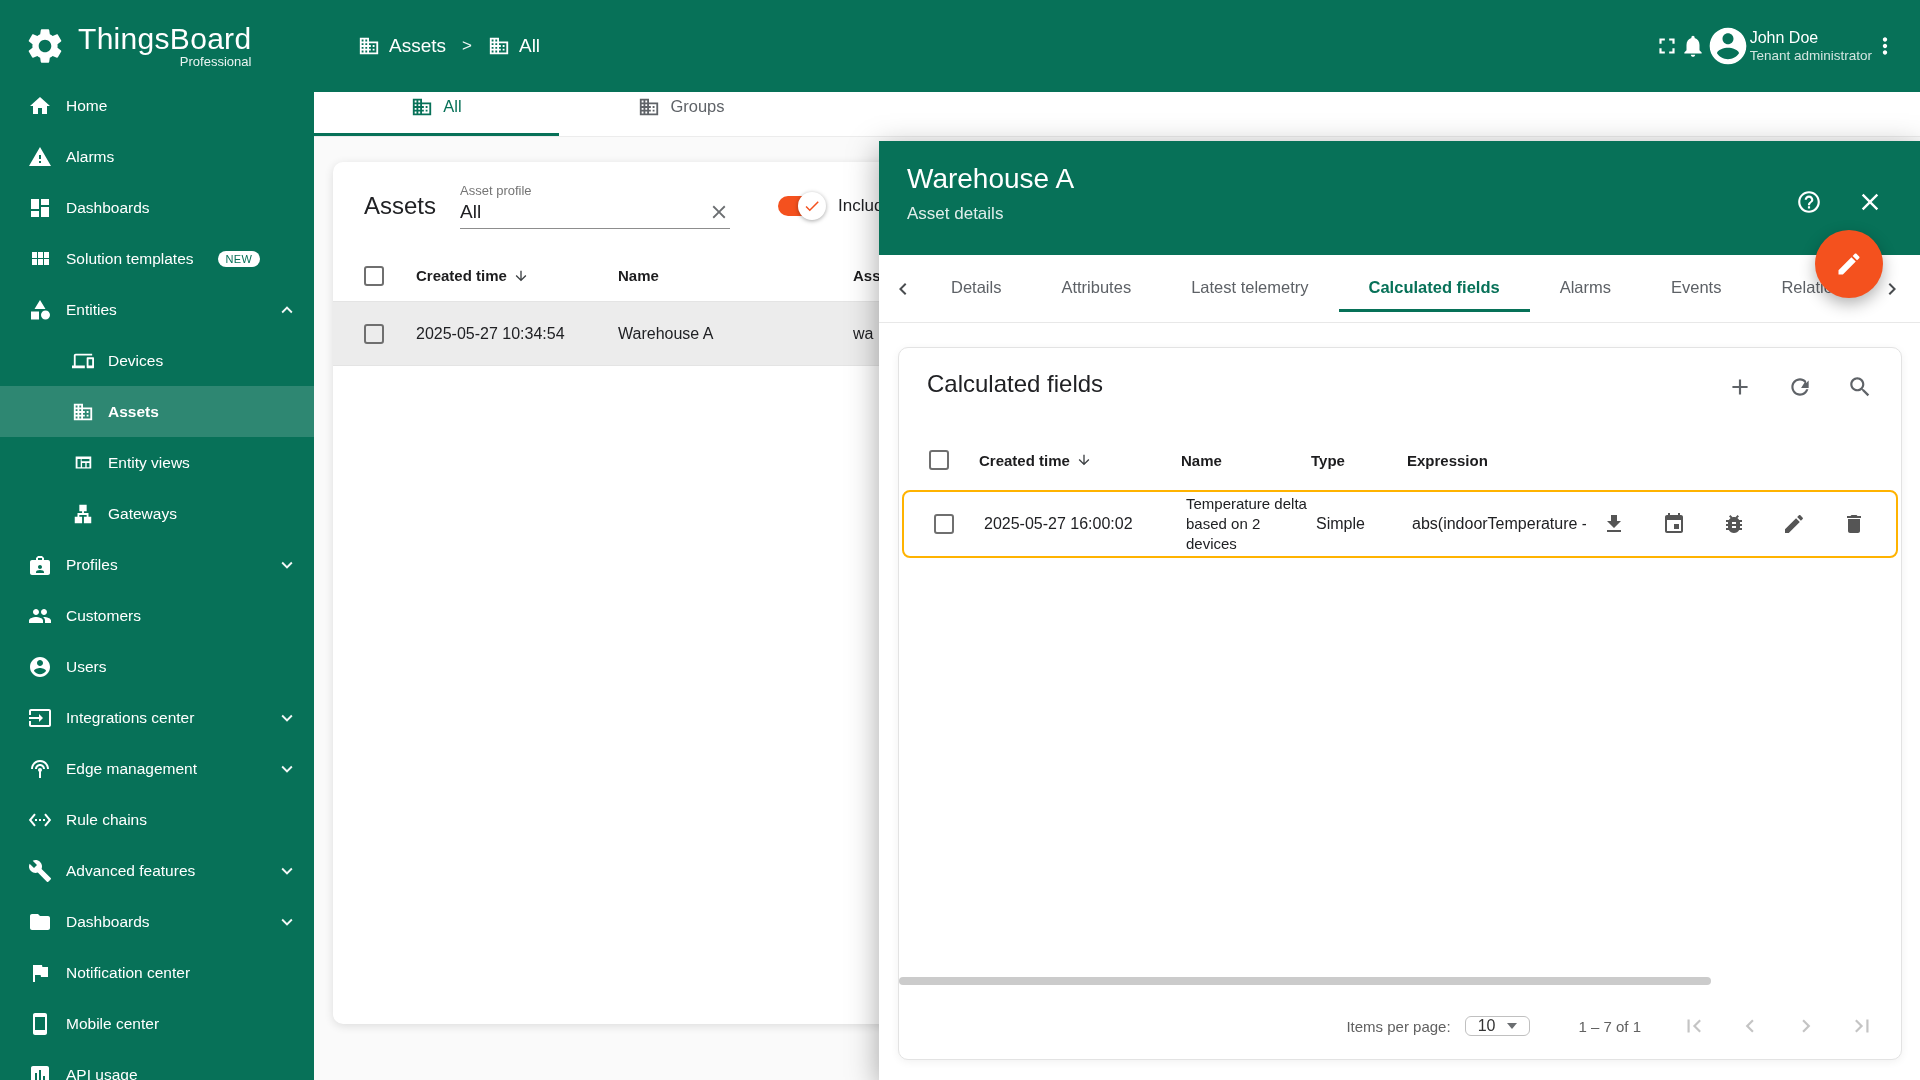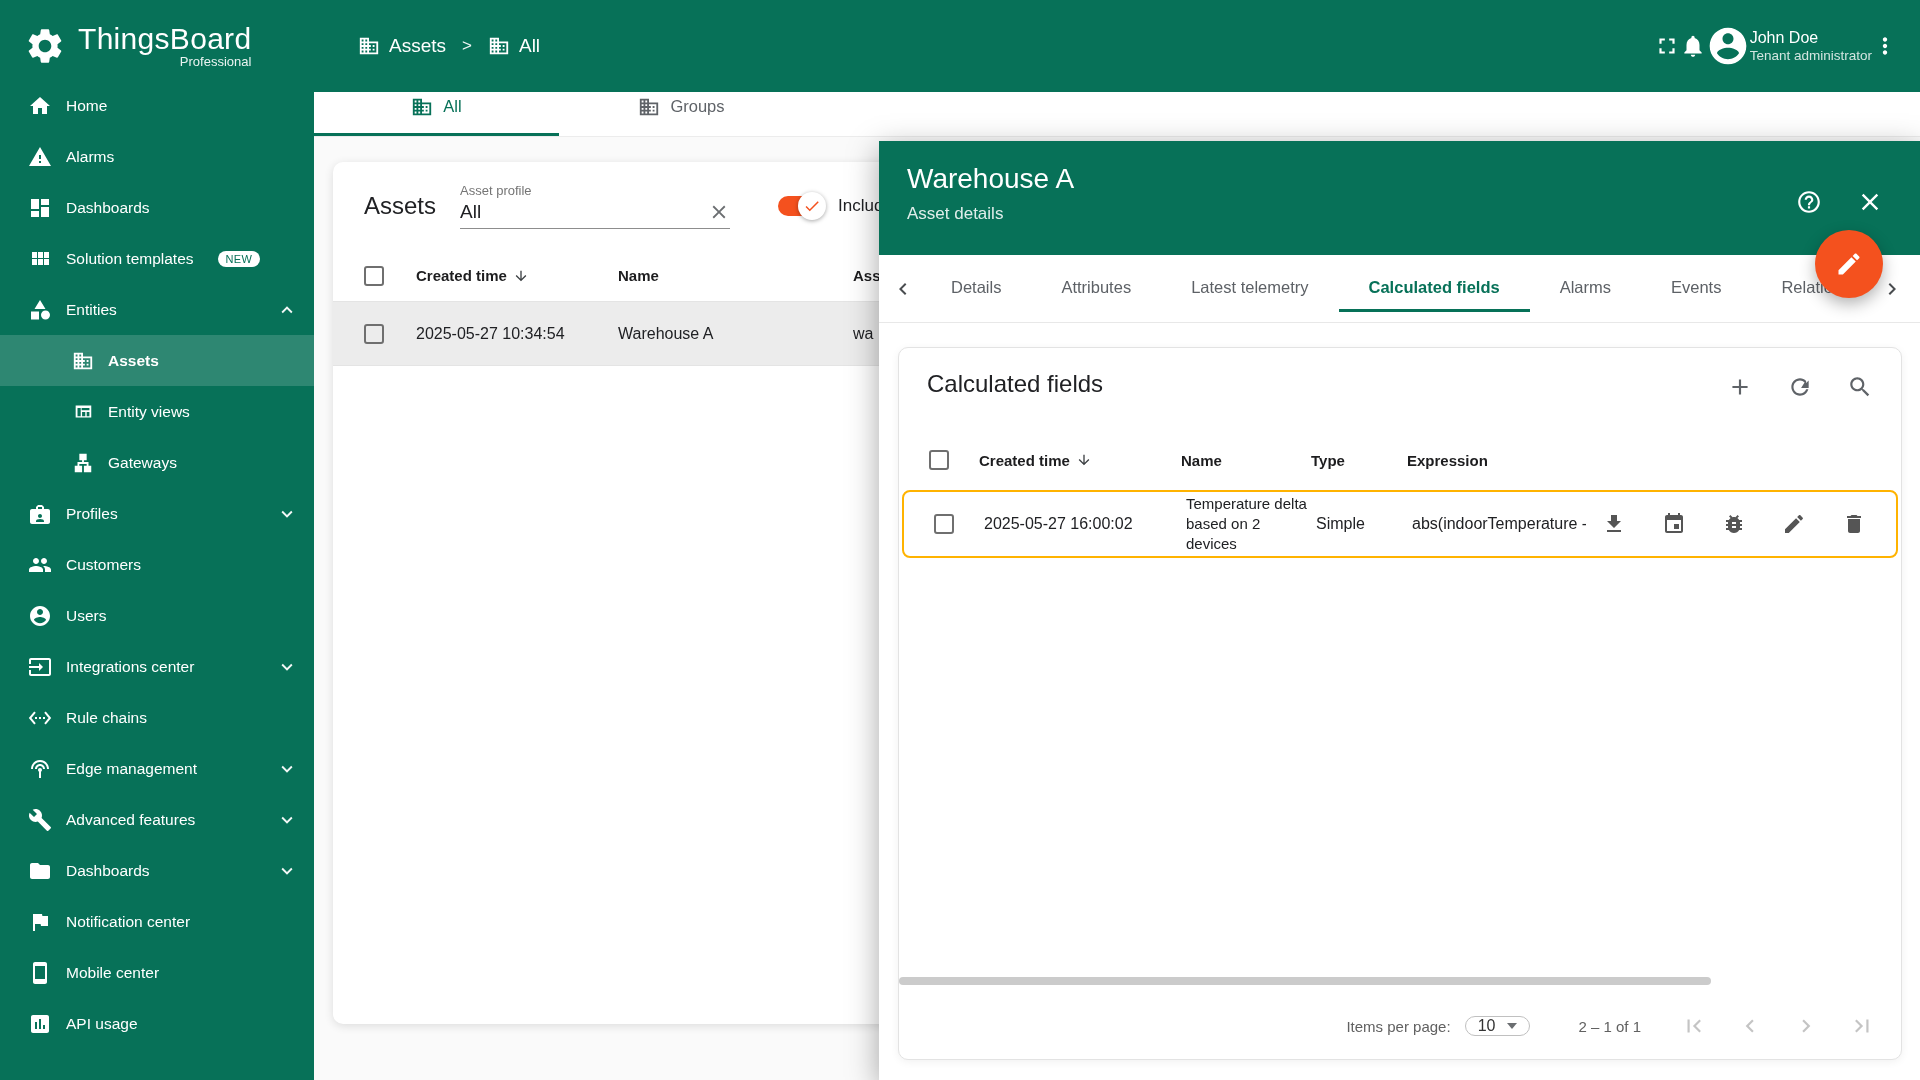--- a/index.html
+++ b/index.html
@@ -129,21 +129,21 @@
            font-size:16px; color:var(--txt); cursor:pointer; }
   .name-wrap { white-space:normal; font-size:15px; line-height:1.32; }
   .expr { white-space:nowrap; overflow:hidden; }
 
   .hscroll { position:absolute; bottom:74px; left:0; width:81%; height:8px; border-radius:4px;
              background:#cbcbcb; cursor:pointer; }
   .cf-pagination { position:absolute; bottom:0; left:0; right:0; height:66px; display:flex;
                    align-items:center; justify-content:flex-end; padding-right:26px;
                    font-size:15px; color:#616161; }
   .pg-select { margin-left:14px; display:flex; align-items:center; gap:12px; border:1px solid #c0c0c0;
-               border-radius:12px; padding:0 12px; font-size:16px; color:#333; cursor:pointer; }
+               border-radius:6px; padding:0 12px; font-size:16px; color:#333; cursor:pointer; }
   .caret { width:0; height:0; border-left:5px solid transparent; border-right:5px solid transparent;
            border-top:6px solid #6b6e71; }
   .pg-range { margin-left:48px; }
   .pg-nav { margin-left:40px; display:flex; gap:30px; color:#c4c4c4; }
   .pg-nav .ic { cursor:pointer; }
 </style>
 </head>
 <body>
 
 <div class="screen">
@@ -247,20 +247,28 @@
             <path d="M12 2l-5.5 9h11L12 2zM17.5 12.5c-2.49 0-4.5 2.01-4.5 4.5s2.01 4.5 4.5 4.5 4.5-2.01 4.5-4.5-2.01-4.5-4.5-4.5zM3 21.5h8v-8H3v8z"></path>
           </svg>
         </span>
       <span>Entities</span>
       <span class="ic s22 chev">
           <svg viewBox="0 0 24 24" fill="currentColor">
             <path d="M12 8l-6 6 1.41 1.41L12 10.83l4.59 4.58L18 14z"></path>
           </svg>
         </span>
     </div>
+    <div class="nav-item child">
+      <span class="ic s22">
+          <svg viewBox="0 0 24 24" fill="currentColor">
+            <path d="M4 6h18V4H4c-1.1 0-2 .9-2 2v11H0v3h14v-3H4V6zm19 2h-6c-.55 0-1 .45-1 1v10c0 .55.45 1 1 1h6c.55 0 1-.45 1-1V9c0-.55-.45-1-1-1zm-1 9h-4v-7h4v7z"></path>
+          </svg>
+        </span>
+      <span>Devices</span>
+    </div>
     <div class="nav-item child active">
       <span class="ic s22">
           <svg viewBox="0 0 24 24" fill="currentColor">
             <path d="M12 7V3H2v18h20V7H12zM6 19H4v-2h2v2zm0-4H4v-2h2v2zm0-4H4V9h2v2zm0-4H4V5h2v2zm4 12H8v-2h2v2zm0-4H8v-2h2v2zm0-4H8V9h2v2zm0-4H8V5h2v2zm10 12h-8v-2h2v-2h-2v-2h2v-2h-2V9h8v10zm-2-8h-2v2h2v-2zm0 4h-2v2h2v-2z"></path>
           </svg>
         </span>
       <span>Assets</span>
     </div>
     <div class="nav-item child">
       <span class="ic s22">
@@ -316,37 +324,37 @@
       <span>Integrations center</span>
       <span class="ic s22 chev">
           <svg viewBox="0 0 24 24" fill="currentColor">
             <path d="M16.59 8.59 12 13.17 7.41 8.59 6 10l6 6 6-6z"></path>
           </svg>
         </span>
     </div>
     <div class="nav-item">
       <span class="ic s24">
           <svg viewBox="0 0 24 24" fill="currentColor">
-            <path d="M7.77 6.76 6.23 5.48.82 12l5.41 6.52 1.54-1.28L3.42 12l4.35-5.24zM7 13h2v-2H7v2zm10-2h-2v2h2v-2zm-6 2h2v-2h-2v2zm6.77-7.52-1.54 1.28L20.58 12l-4.35 5.24 1.54 1.28L23.18 12l-5.41-6.52z"></path>
-          </svg>
-        </span>
-      <span>Rule chains</span>
-    </div>
-    <div class="nav-item">
-      <span class="ic s24">
-          <svg viewBox="0 0 24 24" fill="currentColor">
             <path d="M12 11c-1.1 0-2 .9-2 2 0 .74.4 1.38 1 1.72V21h2v-6.28c.6-.35 1-.98 1-1.72 0-1.1-.9-2-2-2zM12 3C7.03 3 3 7.03 3 12h2c0-3.87 3.13-7 7-7s7 3.13 7 7h2c0-4.97-4.03-9-9-9zm0 4c-2.76 0-5 2.24-5 5h2c0-1.66 1.34-3 3-3s3 1.34 3 3h2c0-2.76-2.24-5-5-5z"></path>
           </svg>
         </span>
       <span>Edge management</span>
       <span class="ic s22 chev">
           <svg viewBox="0 0 24 24" fill="currentColor">
             <path d="M16.59 8.59 12 13.17 7.41 8.59 6 10l6 6 6-6z"></path>
           </svg>
         </span>
+    </div>
+    <div class="nav-item">
+      <span class="ic s24">
+          <svg viewBox="0 0 24 24" fill="currentColor">
+            <path d="M7.77 6.76 6.23 5.48.82 12l5.41 6.52 1.54-1.28L3.42 12l4.35-5.24zM7 13h2v-2H7v2zm10-2h-2v2h2v-2zm-6 2h2v-2h-2v2zm6.77-7.52-1.54 1.28L20.58 12l-4.35 5.24 1.54 1.28L23.18 12l-5.41-6.52z"></path>
+          </svg>
+        </span>
+      <span>Rule chains</span>
     </div>
     <div class="nav-item">
       <span class="ic s24">
           <svg viewBox="0 0 24 24" fill="currentColor">
             <path d="M22.7 19l-9.1-9.1c.9-2.3.4-5-1.5-6.9-2-2-5-2.4-7.4-1.3L9 6 6 9 1.6 4.7C.4 7.1.9 10.1 2.9 12.1c1.9 1.9 4.6 2.4 6.9 1.5l9.1 9.1c.4.4 1 .4 1.4 0l2.3-2.3c.5-.4.5-1.1.1-1.4z"></path>
           </svg>
         </span>
       <span>Advanced features</span>
       <span class="ic s22 chev">
           <svg viewBox="0 0 24 24" fill="currentColor">
@@ -605,21 +613,21 @@
         </div>
 
         <div class="hscroll"></div>
 
         <div class="cf-pagination">
           <span>Items per page:</span>
           <div class="pg-select">
             <span>10</span>
             <span class="caret"></span>
           </div>
-          <span class="pg-range">2 – 1 of 1</span>
+          <span class="pg-range">1 – 7 of 1</span>
           <div class="pg-nav">
             <span class="ic s26">
                 <svg viewBox="0 0 24 24" fill="currentColor">
                   <path d="M18.41 16.59 13.82 12l4.59-4.59L17 6l-6 6 6 6 1.41-1.41zM6 6h2v12H6V6z"></path>
                 </svg>
               </span>
             <span class="ic s26">
                 <svg viewBox="0 0 24 24" fill="currentColor">
                   <path d="M15.41 7.41 14 6l-6 6 6 6 1.41-1.41L10.83 12z"></path>
                 </svg>

